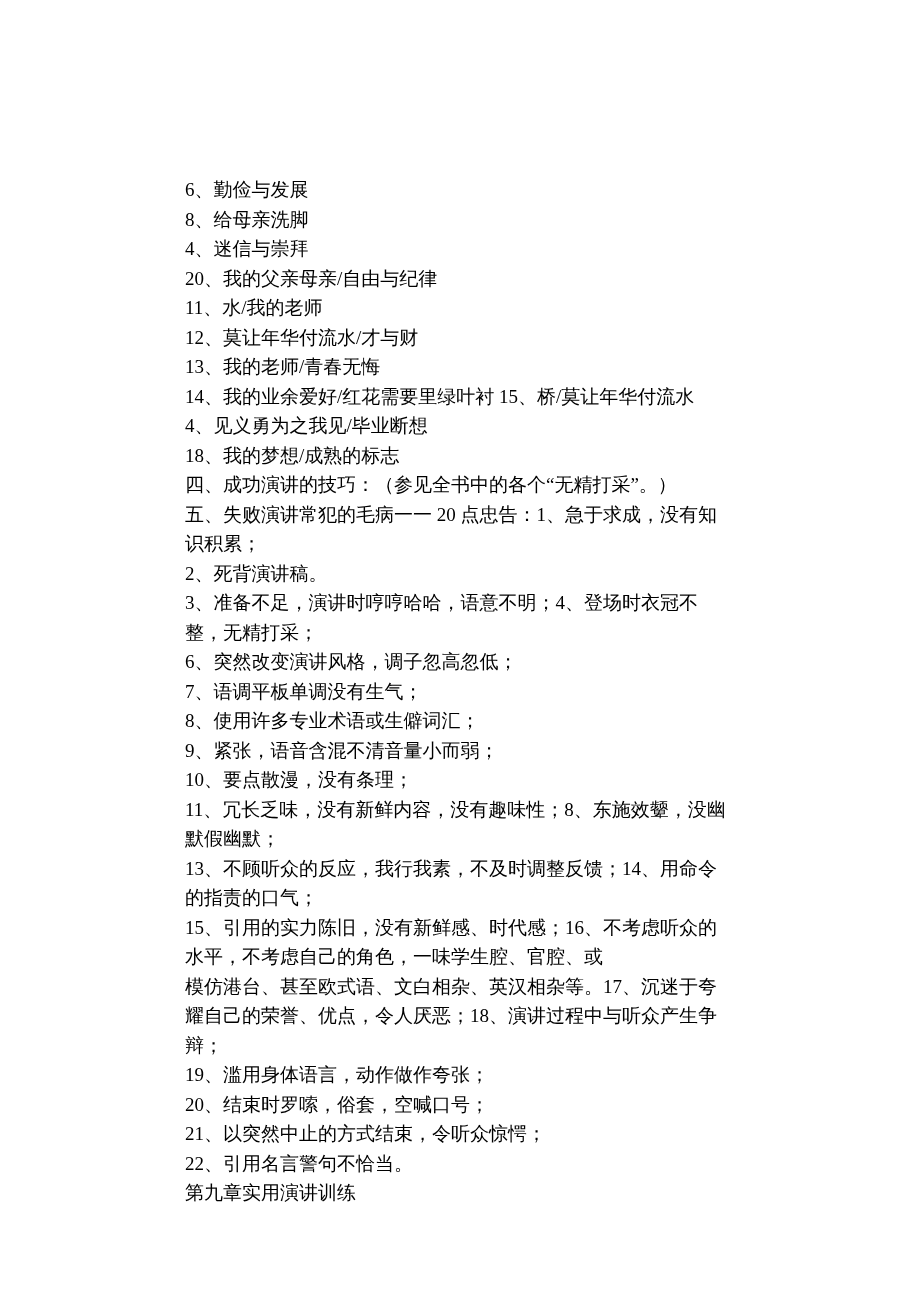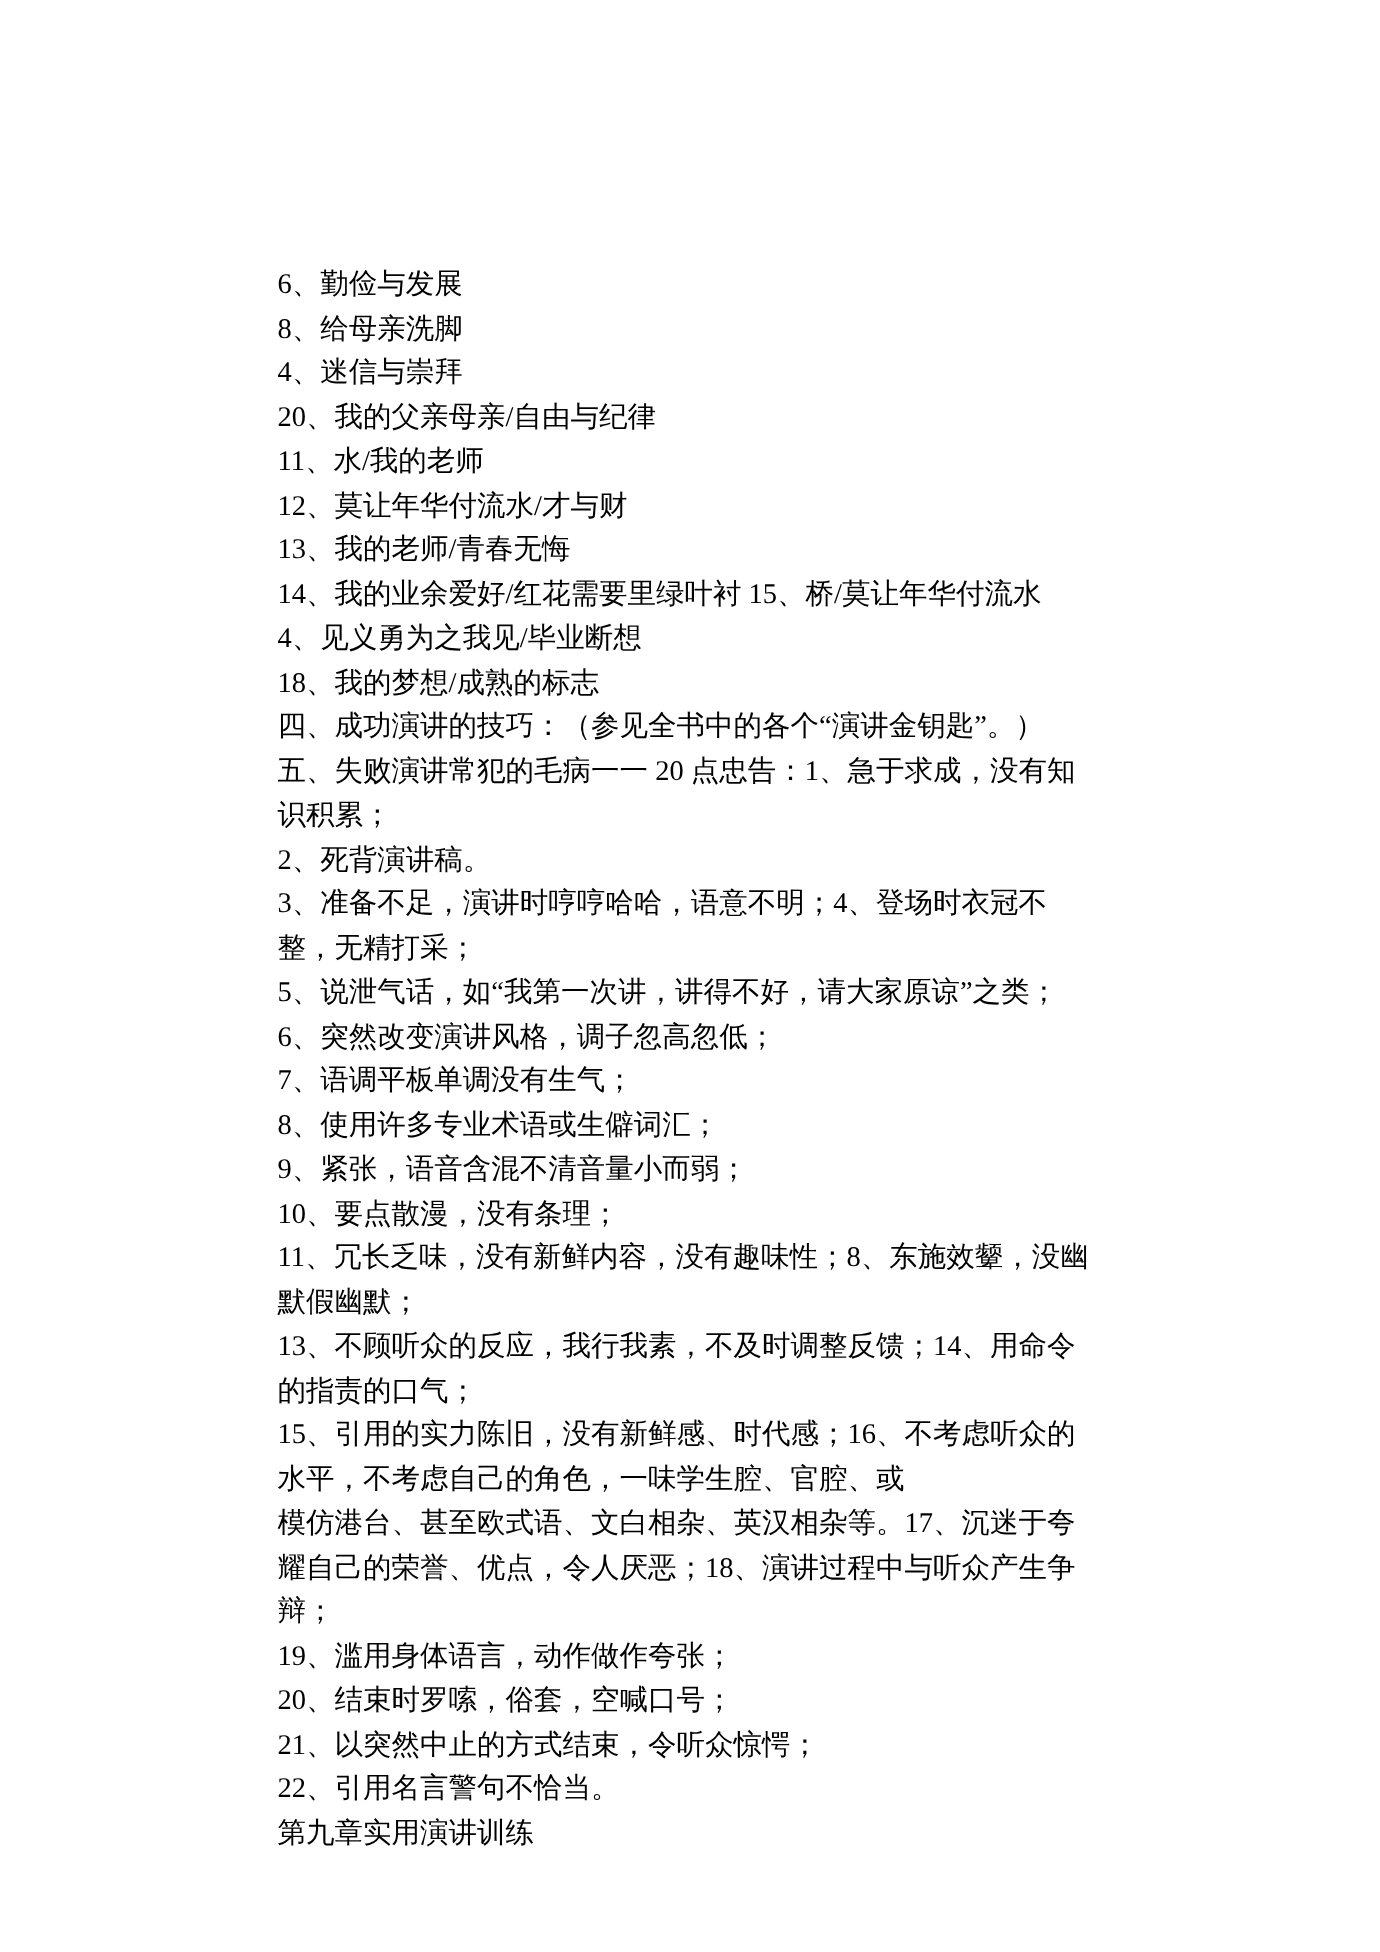--- a/index.html
+++ b/index.html
@@ -29,25 +29,24 @@
   <div class="line">6、勤俭与发展</div>
   <div class="line">8、给母亲洗脚</div>
   <div class="line">4、迷信与崇拜</div>
   <div class="line">20、我的父亲母亲/自由与纪律</div>
   <div class="line">11、水/我的老师</div>
   <div class="line">12、莫让年华付流水/才与财</div>
   <div class="line">13、我的老师/青春无悔</div>
   <div class="line">14、我的业余爱好/红花需要里绿叶衬 15、桥/莫让年华付流水</div>
   <div class="line">4、见义勇为之我见/毕业断想</div>
   <div class="line">18、我的梦想/成熟的标志</div>
-  <div class="line">四、成功演讲的技巧：（参见全书中的各个“演讲金钥匙”。）</div>
+  <div class="line">四、成功演讲的技巧：（参见全书中的各个“无精打采”。）</div>
   <div class="line">五、失败演讲常犯的毛病一一 20 点忠告：1、急于求成，没有知识积累；</div>
   <div class="line">2、死背演讲稿。</div>
   <div class="line">3、准备不足，演讲时哼哼哈哈，语意不明；4、登场时衣冠不整，无精打采；</div>
-  <div class="line">5、说泄气话，如“我第一次讲，讲得不好，请大家原谅”之类；</div>
   <div class="line">6、突然改变演讲风格，调子忽高忽低；</div>
   <div class="line">7、语调平板单调没有生气；</div>
   <div class="line">8、使用许多专业术语或生僻词汇；</div>
   <div class="line">9、紧张，语音含混不清音量小而弱；</div>
   <div class="line">10、要点散漫，没有条理；</div>
   <div class="line">11、冗长乏味，没有新鲜内容，没有趣味性；8、东施效颦，没幽默假幽默；</div>
   <div class="line">13、不顾听众的反应，我行我素，不及时调整反馈；14、用命令的指责的口气；</div>
   <div class="line">15、引用的实力陈旧，没有新鲜感、时代感；16、不考虑听众的水平，不考虑自己的角色，一味学生腔、官腔、或</div>
   <div class="line">模仿港台、甚至欧式语、文白相杂、英汉相杂等。17、沉迷于夸耀自己的荣誉、优点，令人厌恶；18、演讲过程中与听众产生争辩；</div>
   <div class="line">19、滥用身体语言，动作做作夸张；</div>

